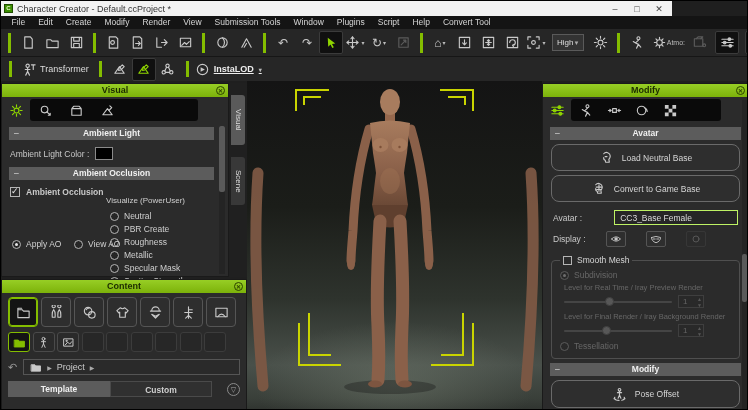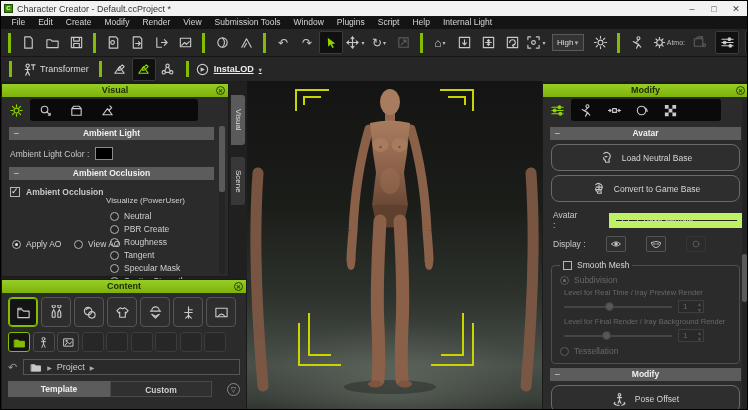--- a/index.html
+++ b/index.html
@@ -2,21 +2,21 @@
 <html><head>
 <meta charset="utf-8">
 <style>
   * { box-sizing: border-box; }
   html,body { margin:0; padding:0; background:#0c0c0c; }
   body { font-family:"Liberation Sans", sans-serif; }
   #app { position:relative; width:748px; height:410px; background:#1f1f1f; overflow:hidden;
          color:#c9c9c9; font-size:9px; border:1px solid #000; }
 
   
-  .titlebar { position:absolute; left:0; top:0; width:748px; height:15px; background:#f2f2f2;
+  .titlebar { position:absolute; left:0; top:0; width:671px; height:15px; background:#f2f2f2;
               display:flex; align-items:center; padding-left:3px; }
   .appicon { width:9px; height:9px; background:#3c8f00; border:1px solid #1f4d00; margin-right:4px;
              color:#eaffd0; font-size:6px; line-height:7px; text-align:center; font-weight:bold; }
   .title-text { color:#333; font-size:9px; }
   .wincontrols { position:absolute; right:2px; top:0; height:15px; display:flex; }
   .winbtn { width:22px; height:15px; display:flex; align-items:center; justify-content:center;
             color:#444; font-size:9px; }
 
   
   .menubar { position:absolute; left:0; top:15px; width:748px; height:13px; background:#141414;
@@ -93,21 +93,21 @@
   .ctab.on { background:#5c5c5c; color:#f0f0f0; font-weight:bold; }
   .ctab.off { background:#303030; border:1px solid #4a4a4a; color:#cfcfcf; font-weight:bold; }
   .chevcirc { margin-left:auto; width:13px; height:13px; border:1px solid #8a8a8a; border-radius:50%;
               color:#aaa; font-size:7px; text-align:center; line-height:11px; }
 
   
   .rbtn { margin:4px 8px; height:27px; border:1px solid #6a6a6a; border-radius:8px; background:#2e2e2e;
           display:flex; align-items:center; justify-content:center; gap:8px; color:#d6d6d6;
           font-size:8.5px; }
   .frow { display:flex; align-items:center; padding:4px 10px; gap:20px; }
-  .field { flex:1; height:15px; background:#262626; border:7px solid #bef264; color:#ddd; font-size:8.5px;
+  .field { flex:1; height:15px; background:#262626; border:1px solid #bef264; color:#ddd; font-size:8.5px;
            padding:0 5px; font-family:"Liberation Sans",sans-serif;margin-left:12px; }
   .dispbtn { width:20px; height:16px; border:1px solid #555; border-radius:2px; background:#2e2e2e;
              display:flex; align-items:center; justify-content:center; }
   .dispbtn.off { opacity:.3; }
   fieldset.smooth { margin:4px 8px; border:1px solid #4f4f4f; border-radius:4px; padding:2px 8px 4px 8px; }
   fieldset.smooth legend { display:flex; align-items:center; gap:5px; padding:0 3px; font-size:8.5px;
                            color:#d6d6d6; }
   .dim { opacity:.35; }
   .slrow { display:flex; align-items:center; gap:6px; margin:3px 0 4px 4px; }
   .sltrack { position:relative; width:108px; height:2px; background:#777; border-radius:1px; }
@@ -146,21 +146,21 @@
     <div class="menu-item">Edit</div>
     <div class="menu-item">Create</div>
     <div class="menu-item">Modify</div>
     <div class="menu-item">Render</div>
     <div class="menu-item">View</div>
     <div class="menu-item">Submission Tools</div>
     <div class="menu-item">Window</div>
     <div class="menu-item">Plugins</div>
     <div class="menu-item">Script</div>
     <div class="menu-item">Help</div>
-    <div class="menu-item">Internal Light</div>
+    <div class="menu-item">Convert Tool</div>
   </div>
 
   <div class="toolbar1">
     <div class="sep"></div>
     <div class="tbtn">
       <svg class="ic" viewBox="0 0 16 16">
           <path d="M4 2 h6 l2 2.5 v9.5 h-8 z"></path>
         </svg>
     </div>
     <div class="tbtn">
@@ -405,21 +405,21 @@
       <div class="radline">
           <div class="radio"></div>
           <span>PBR Create</span>
         </div>
       <div class="radline">
           <div class="radio"></div>
           <span>Roughness</span>
         </div>
       <div class="radline">
           <div class="radio"></div>
-          <span>Tangent</span>
+          <span>Metallic</span>
         </div>
       <div class="radline">
           <div class="radio"></div>
           <span>Specular Mask</span>
         </div>
       <div class="radline">
           <div class="radio"></div>
           <span>Scatter Strength</span>
         </div>
     </div>

